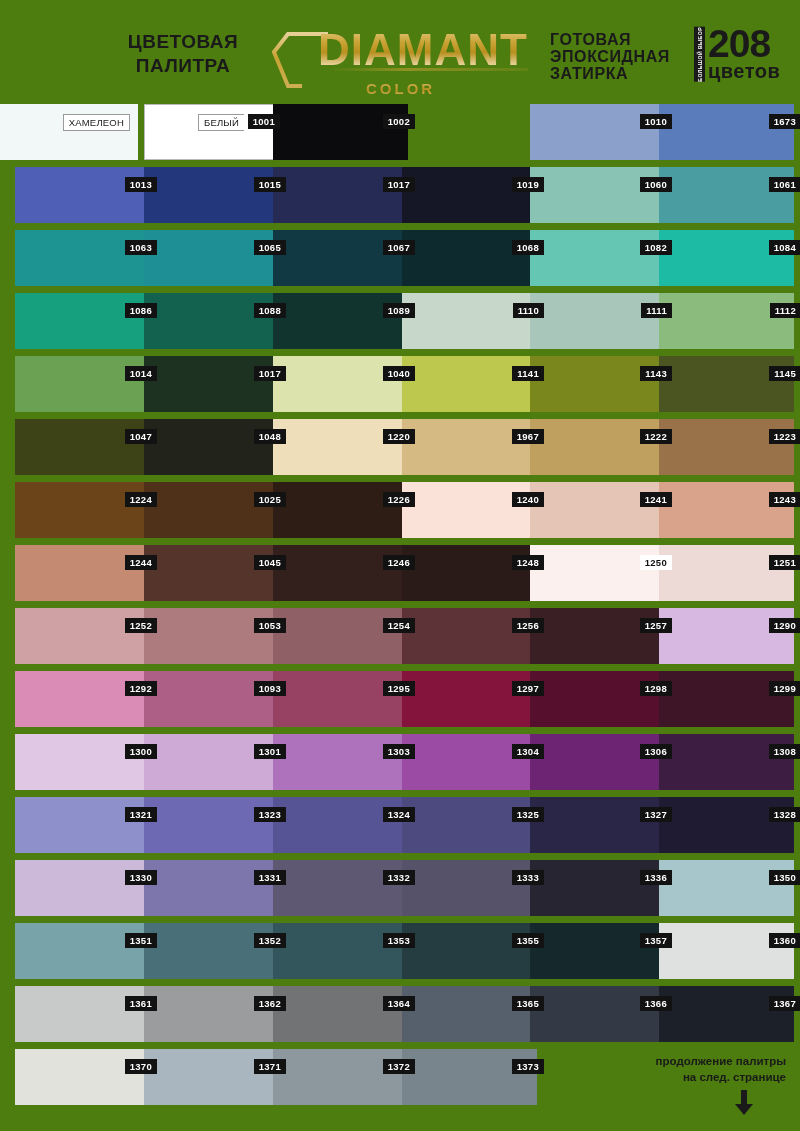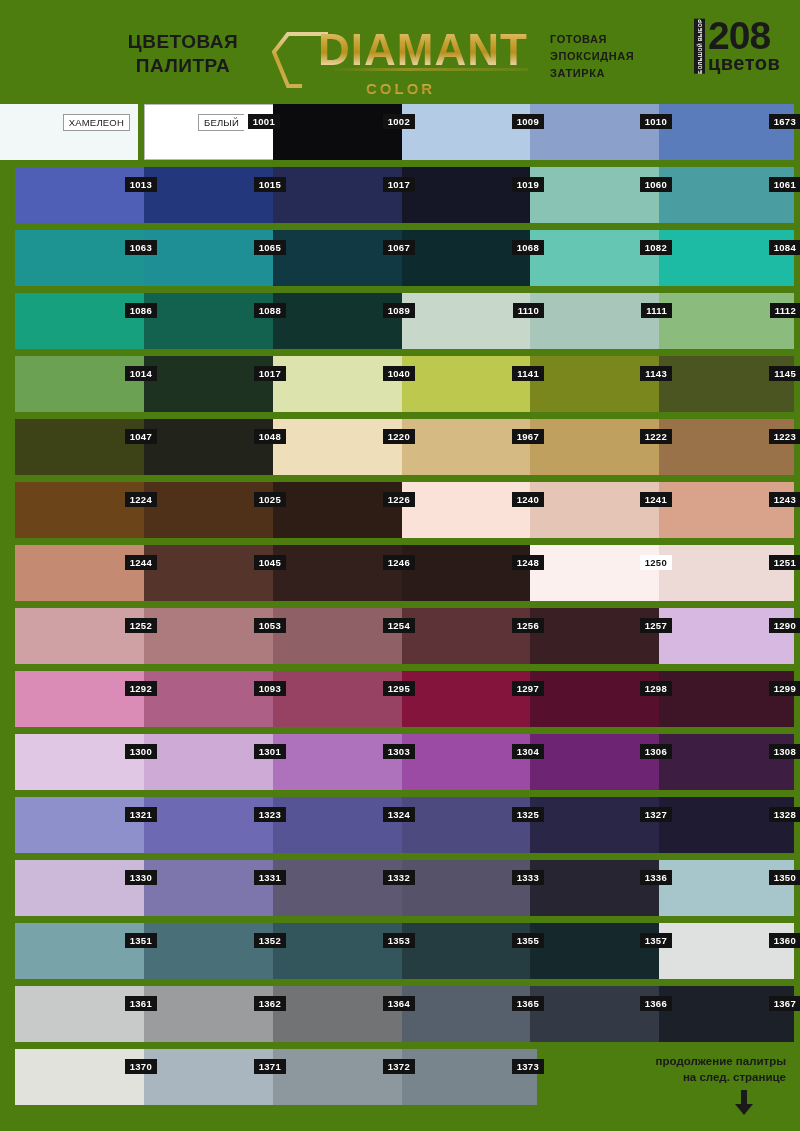--- a/index.html
+++ b/index.html
@@ -84,33 +84,33 @@
     top: 44px;
     width: 200px;
     height: 3px;
     background: linear-gradient(90deg, rgba(200,162,51,0) 0%, rgba(200,162,51,0.55) 40%, rgba(200,162,51,0.15) 100%);
   }
 
   .hdr-sub {
     position: absolute;
     left: 550px;
     top: 31px;
-    font-size: 11px;
+    font-size: 16px;
     font-weight: bold;
     letter-spacing: 0.6px;
     line-height: 17px;
     color: #1a1a1a;
     text-transform: uppercase;
   }
   .hdr-sub span { display: block; }
 
   .badge208 {
     position: absolute;
     left: 694px;
-    top: 18px;
+    top: 26px;
     height: 56px;
     display: flex;
     align-items: center;
   }
   .badge-vert {
     width: 11px;
     background: #1a1a1a;
     color: #ffffff;
     font-size: 5.2px;
     font-weight: bold;
@@ -288,24 +288,20 @@
         </div>
         <div class="cell c1">
           <div class="swatch outlined" style="background: rgb(255, 255, 255);"></div>
           <div class="namebox n-white">БЕЛЫЙ</div>
           <div class="code" style="right: -1px; top: 10px;">1001</div>
         </div>
         <div class="cell c2">
           <div class="swatch" style="background: rgb(11, 11, 13);"></div>
           <div class="code">1002</div>
         </div>
-        <div class="cell c3">
-          <div class="swatch" style="background: rgb(180, 203, 230);"></div>
-          <div class="code">1009</div>
-        </div>
         <div class="cell c4">
           <div class="swatch" style="background: rgb(139, 160, 203);"></div>
           <div class="code">1010</div>
         </div>
         <div class="cell c5">
           <div class="swatch" style="background: rgb(90, 124, 187);"></div>
           <div class="code">1673</div>
         </div>
       </div>
       <div class="row">

